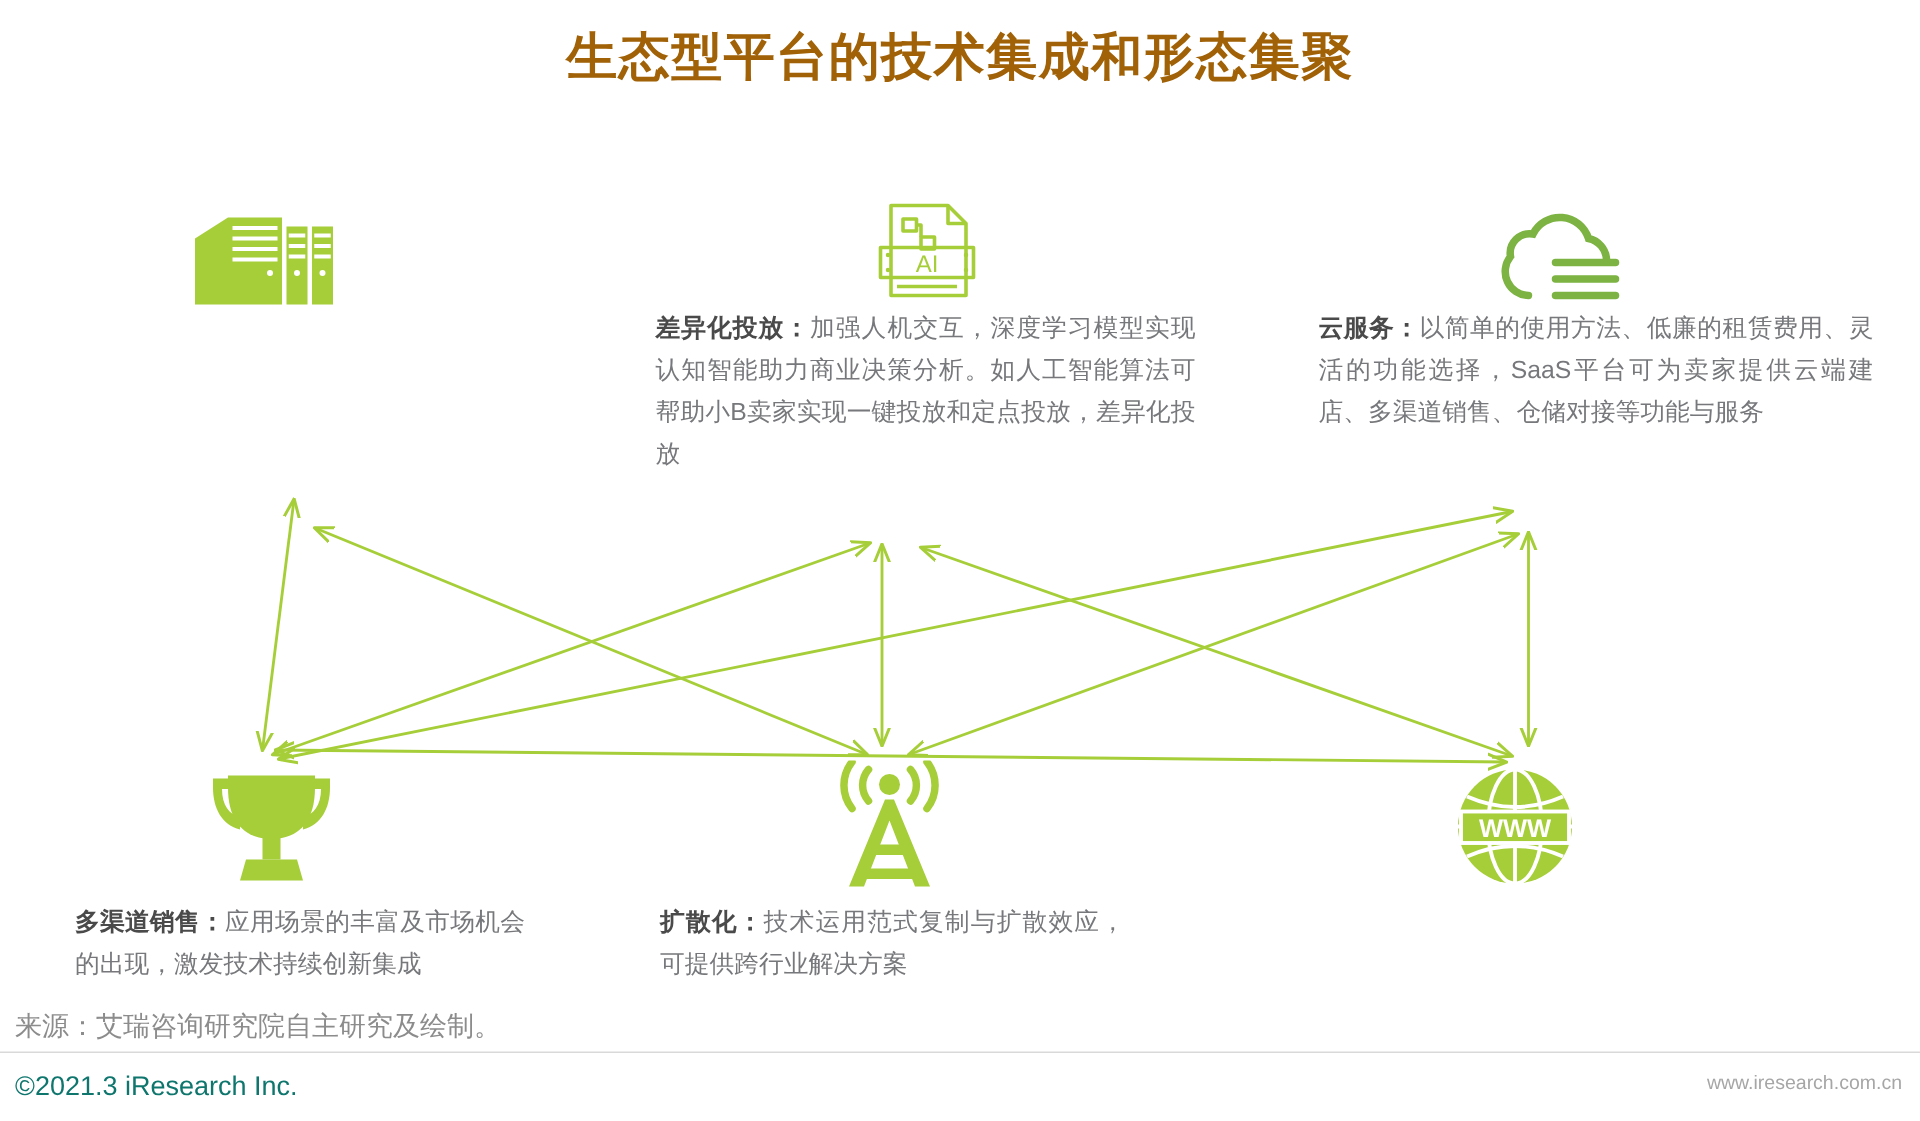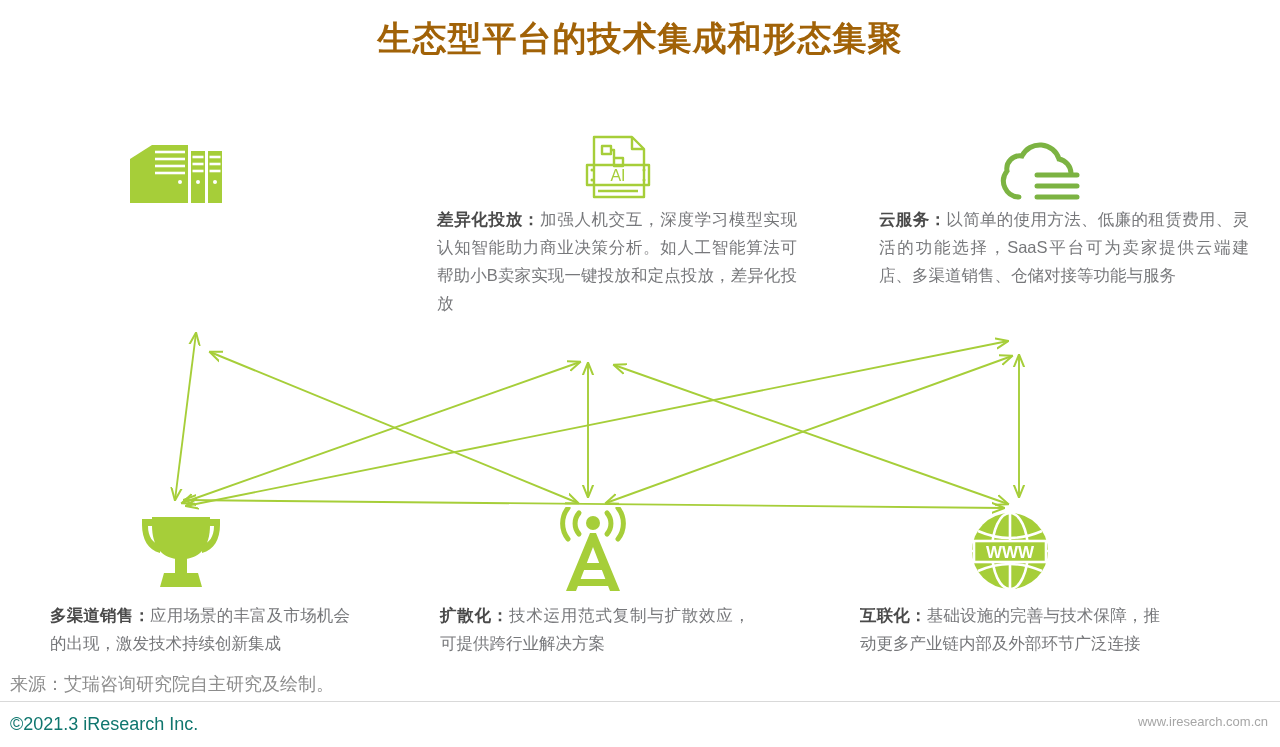--- a/index.html
+++ b/index.html
@@ -261,21 +261,18 @@
         <ellipse cx="42" cy="42" rx="18" ry="38"></ellipse>
         <line x1="42" y1="4" x2="42" y2="80"></line>
         <line x1="4" y1="42" x2="80" y2="42"></line>
         <path d="M10 22 Q42 36 74 22"></path>
         <path d="M10 62 Q42 48 74 62"></path>
       </g>
       <rect x="6" y="32" width="72" height="21" fill="#a6ce39" stroke="#ffffff" stroke-width="2.6"></rect>
       <text x="42" y="49" text-anchor="middle" font-family="Liberation Sans, sans-serif" font-size="17" font-weight="bold" fill="#ffffff">WWW</text>
     </svg>
   </div>
-  <div class="node-text">
-    <b>互联化：</b><span>基础设施的完善与技术保障，推动更多产业链内部及外部环节广泛连接</span>
-  </div>
 </div>
 
 <div class="source-note">来源：艾瑞咨询研究院自主研究及绘制。</div>
 <div class="rule"></div>
 <div class="footer-left">©2021.3 iResearch Inc.</div>
 <div class="footer-right">www.iresearch.com.cn</div>
 
 </body></html>

